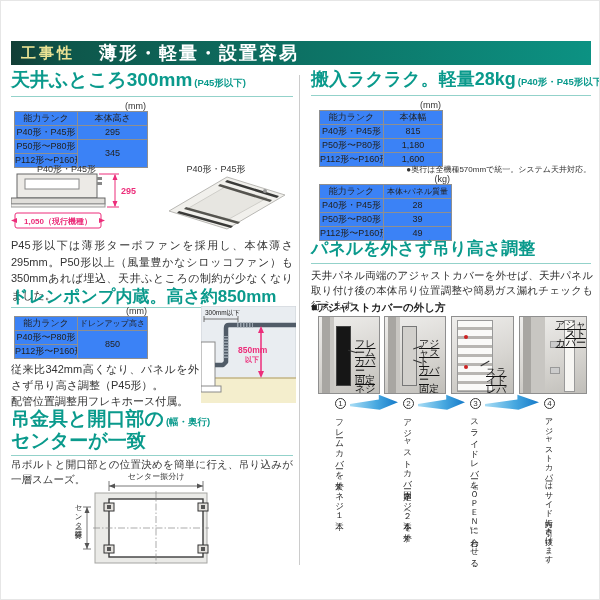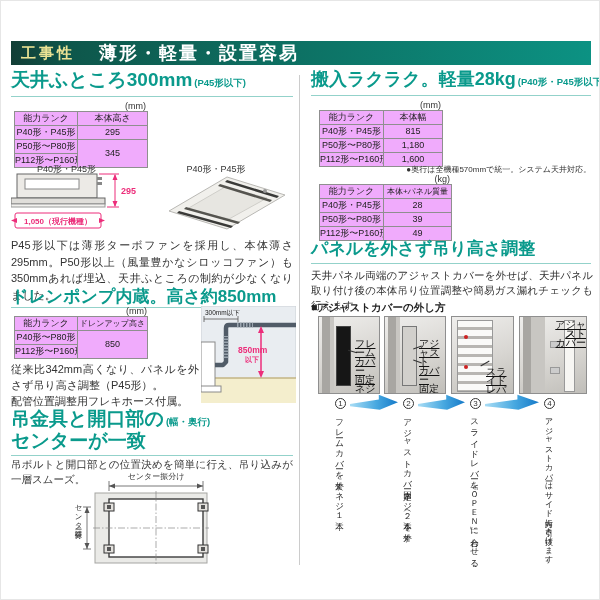--- a/index.html
+++ b/index.html
@@ -16,21 +16,21 @@
   .banner .ttl{color:#ffffff;font-weight:bold;font-size:18px;margin-left:24px;letter-spacing:2px;}
 
   
   .sec-head{color:#0a9a8c;font-weight:bold;border-bottom:1px solid #93d2ca;line-height:1.15;}
   .sec-head .big{font-size:19px;}
   .sec-head .mid{font-size:17px;}
   .sec-head .note{font-size:9.5px;font-weight:bold;margin-left:2px;}
 
   .unit{font-size:9px;color:#333;text-align:right;}
   table.spec{border-collapse:collapse;table-layout:fixed;width:100%;font-size:9px;color:#222;}
-  table.spec td{border:1px solid #8f8f8f;background:#f0abfc;text-align:center;
+  table.spec td{border:1px solid #8f8f8f;background:#3b82f6;text-align:center;
                 padding:1px 0;line-height:11px;white-space:nowrap;overflow:hidden;}
   table.spec td.small{font-size:8px;}
 
   .body-text{font-size:11px;line-height:16.5px;color:#333;text-align:justify;}
   .cap{font-size:9px;color:#333;text-align:center;}
   .note-text{font-size:8px;color:#333;}
   .sub-head{font-size:10.5px;font-weight:bold;color:#222;}
 
   .divider{width:1px;background:#cccccc;}
 

